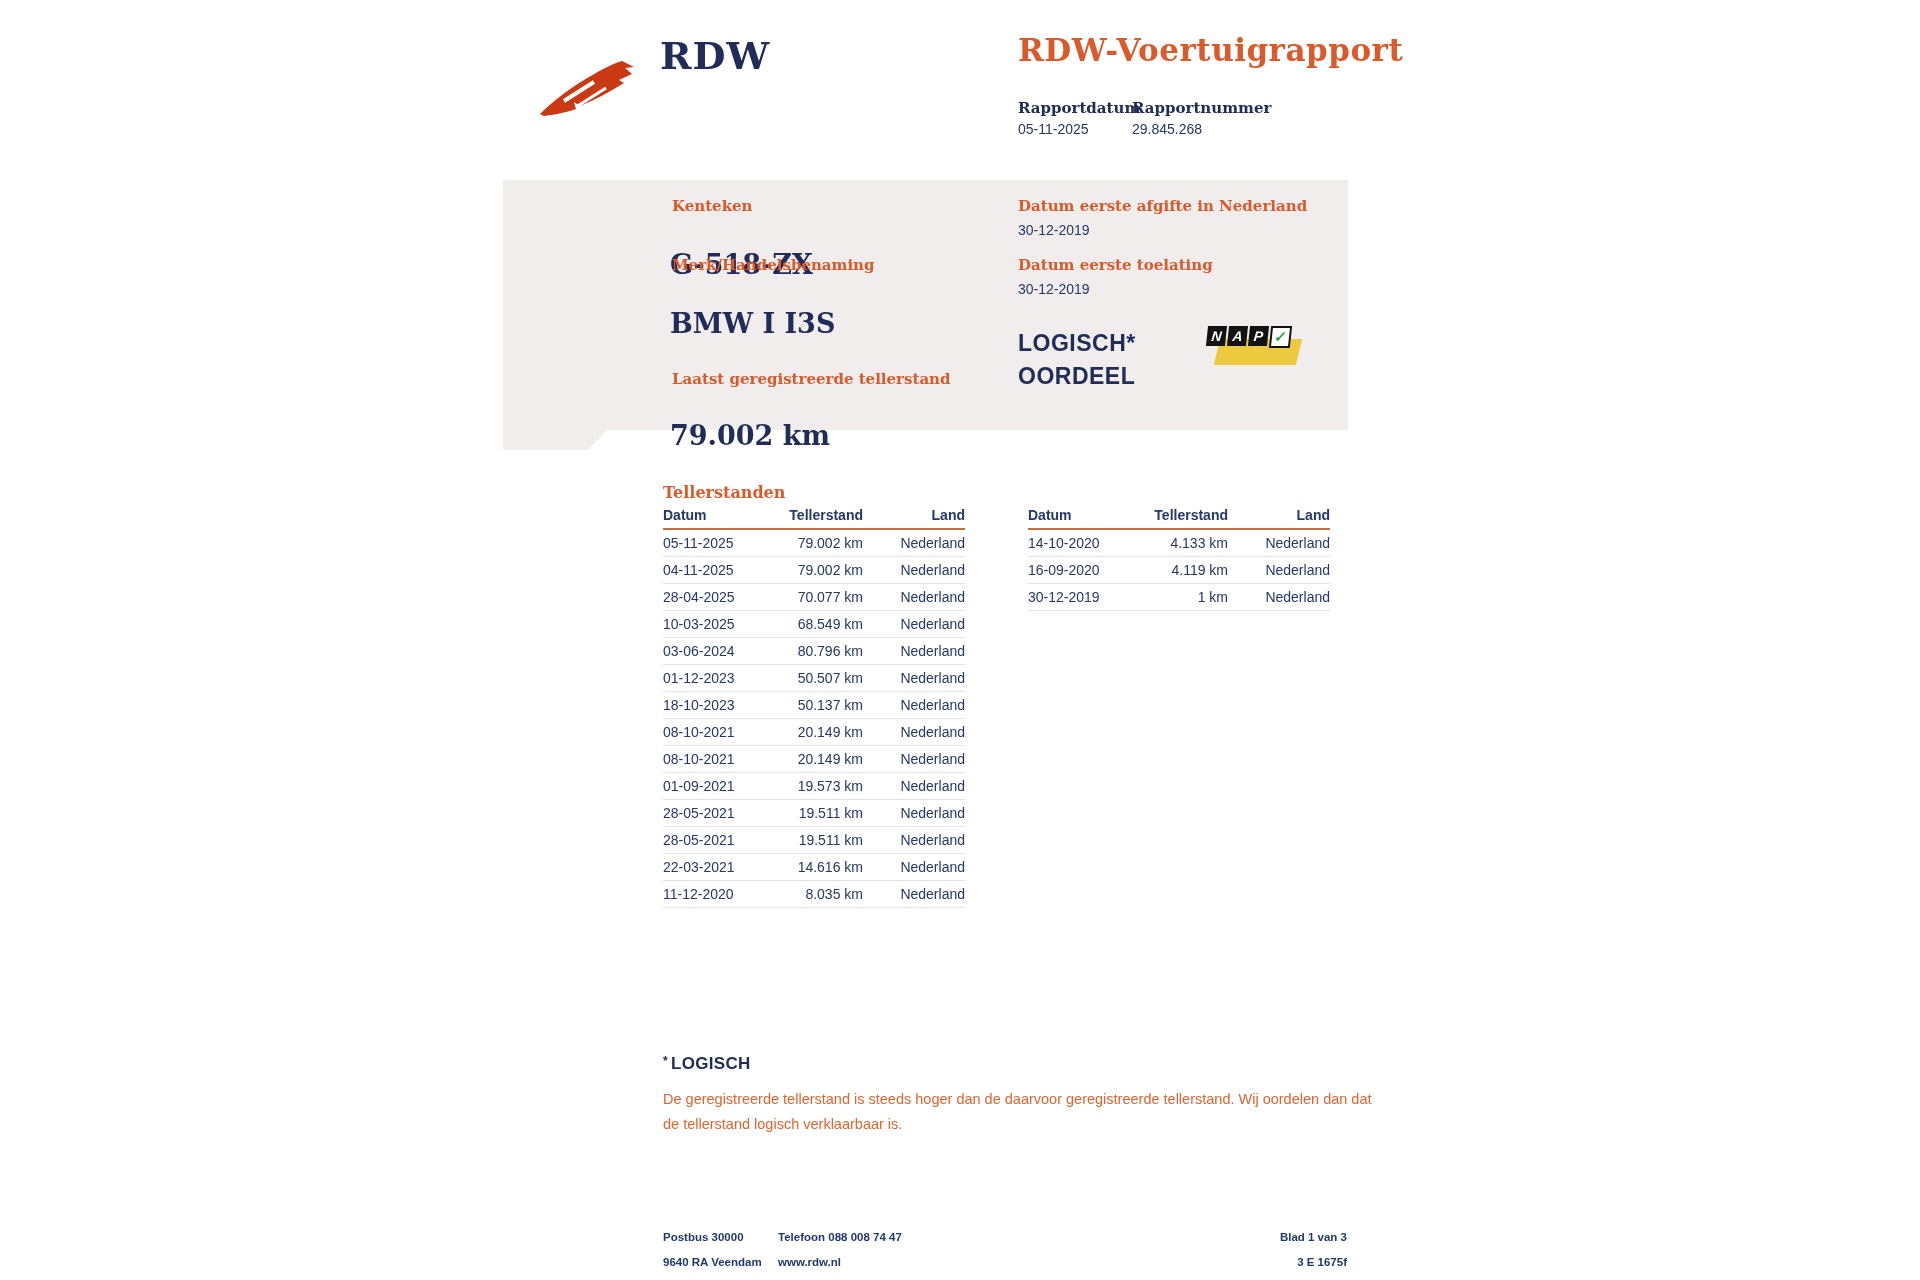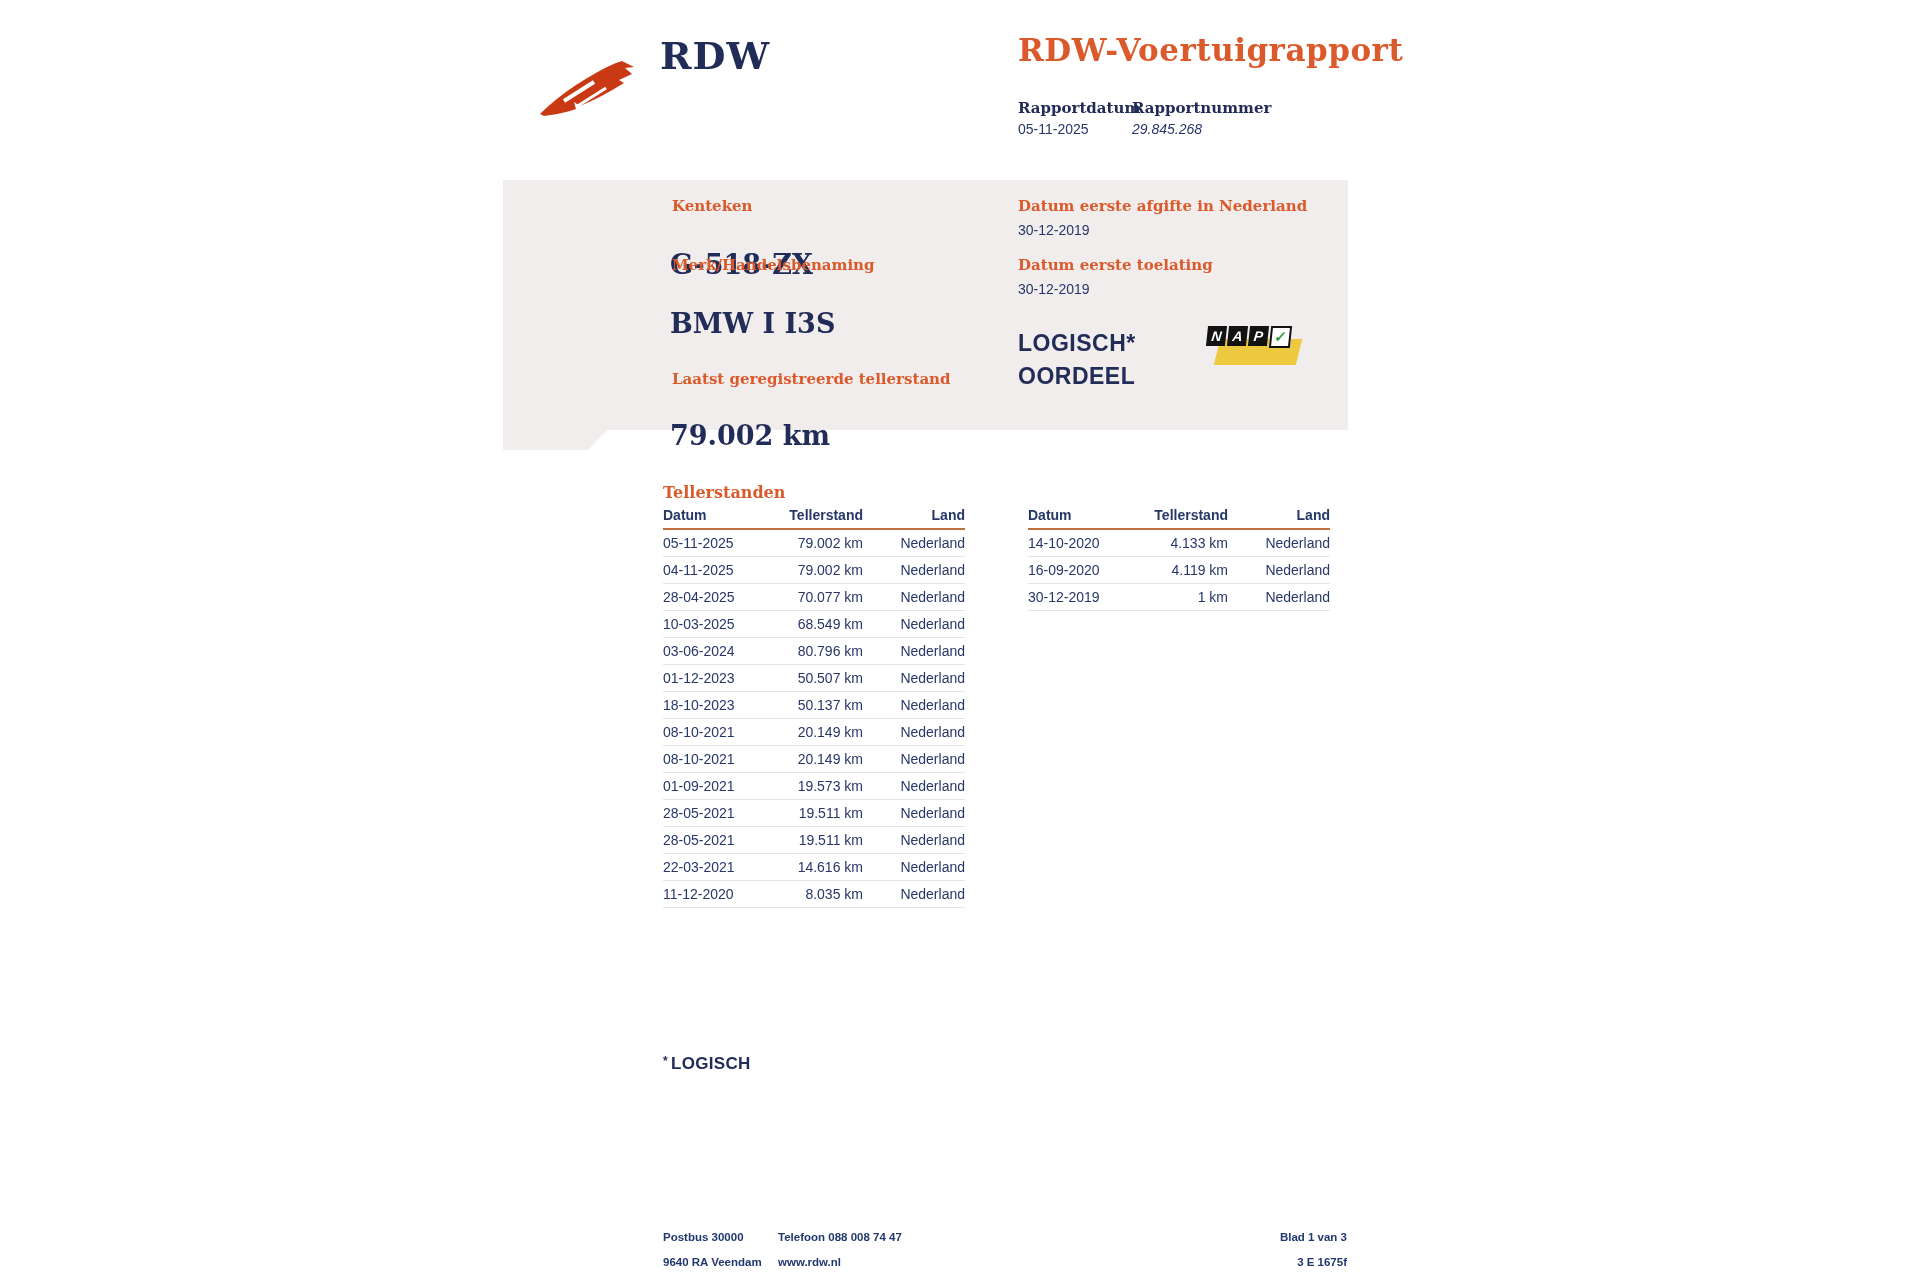--- a/index.html
+++ b/index.html
@@ -66,21 +66,21 @@
              C74 38 58 46 44 52 L38 48 L40 55 C28 59 16 61 8 62 Z" fill="#C93A14"></path>
     <path d="M28 47 L58 28" stroke="#ffffff" stroke-width="4"></path>
     <path d="M40 53 L70 34" stroke="#ffffff" stroke-width="3"></path>
   </svg>
   <div class="abs logo-text" style="left:660px;top:33px;">RDW</div>
 
   <div class="abs doc-title" style="left:1018px;top:32px;">RDW-Voertuigrapport</div>
   <div class="abs meta-label" style="left:1018px;top:99px;">Rapportdatum</div>
   <div class="abs meta-label" style="left:1132px;top:99px;">Rapportnummer</div>
   <div class="abs meta-value" style="left:1018px;top:121px;">05-11-2025</div>
-  <div class="abs meta-value" style="left:1132px;top:121px;font-style:italic;">29.845.268</div>
+  <div class="abs meta-value" style="left:1132px;top:121px;">29.845.268</div>
 
   <div class="abs gray-panel"></div>
 
   <div class="abs field-label" style="left:672px;top:197px;">Kenteken</div>
   <div class="abs field-value-lg" style="left:670px;top:218px;">G-518-ZX</div>
   <div class="abs field-label" style="left:672px;top:256px;">Merk/Handelsbenaming</div>
   <div class="abs field-value-lg" style="left:670px;top:277px;">BMW I I3S</div>
 
   <div class="abs field-label" style="left:1018px;top:197px;">Datum eerste afgifte in Nederland</div>
   <div class="abs field-value-sm" style="left:1018px;top:222px;">30-12-2019</div>
@@ -206,20 +206,21 @@
           <span class="tcell c0">30-12-2019</span>
           <span class="tcell c1">1 km</span>
           <span class="tcell c2">Nederland</span>
         </div>
       </div>
   </div>
 
   <div class="abs footnote-head" style="left:663px;top:1054px;">
     <span class="footnote-ast">*</span><span>LOGISCH</span>
   </div>
+  <div class="abs footnote-body" style="left:663px;top:1087px;">De geregistreerde tellerstand is steeds hoger dan de daarvoor geregistreerde tellerstand. Wij oordelen dan dat de tellerstand logisch verklaarbaar is.</div>
 
   <div class="abs foot" style="left:663px;top:1231px;">Postbus 30000</div>
   <div class="abs foot" style="left:663px;top:1256px;">9640 RA Veendam</div>
   <div class="abs foot" style="left:778px;top:1231px;">Telefoon 088 008 74 47</div>
   <div class="abs foot" style="left:778px;top:1256px;">www.rdw.nl</div>
   <div class="abs foot foot-right" style="left:1200px;top:1231px;">Blad 1 van 3</div>
   <div class="abs foot foot-right" style="left:1200px;top:1256px;">3 E 1675f</div>
 
 </div>
 

